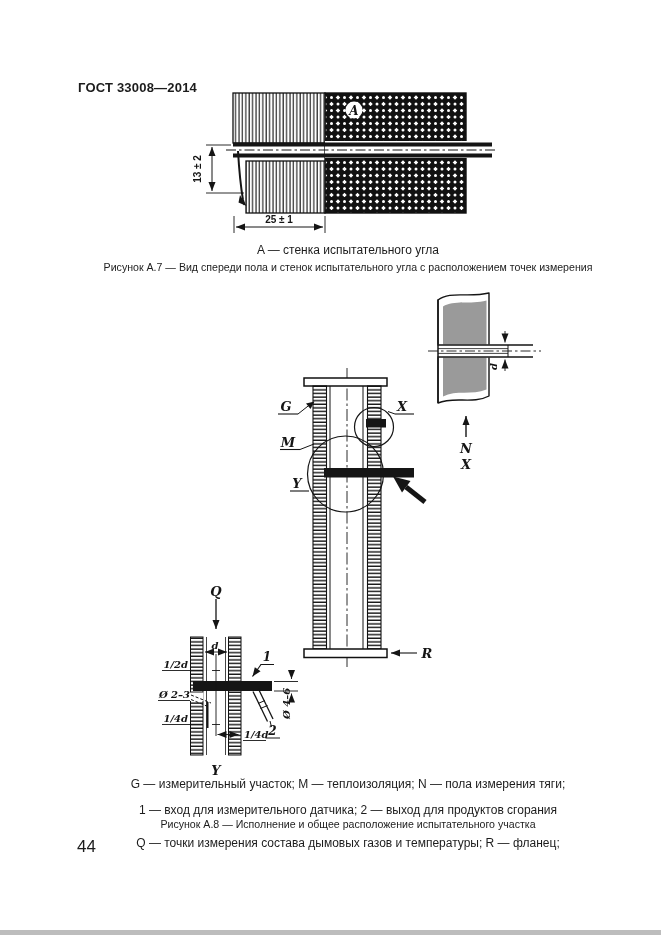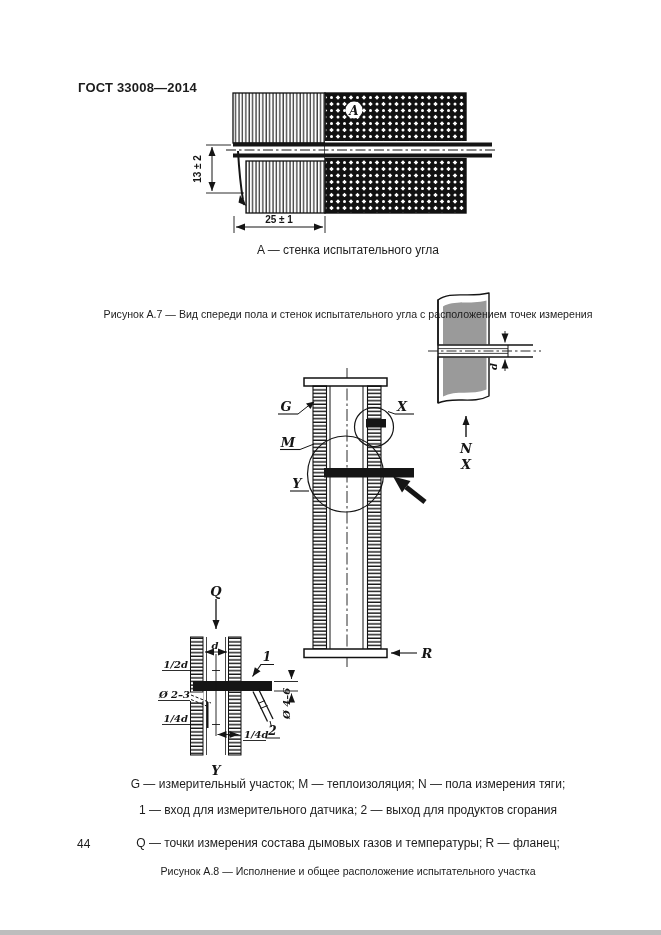--- a/index.html
+++ b/index.html
@@ -4,22 +4,22 @@
 <style>
   html,body{margin:0;padding:0;}
   body{
     width:661px;height:935px;position:relative;background:#ffffff;
     font-family:"Liberation Sans", sans-serif;color:#1c1c1c;overflow:hidden;
   }
   .abs{position:absolute;}
   .doc-header{left:78px;top:55px;font-size:13px;font-weight:bold;letter-spacing:.2px;margin-top:25px;}
   .centerband{left:35px;width:626px;text-align:center;}
   .legend-sm{font-size:12px;}
-  .fig-caption{font-size:10.6px;margin-top:47px;}
-  .page-num{left:77px;top:837px;font-size:12px;}
+  .fig-caption{font-size:10.6px;}
+  .page-num{left:77px;top:837px;font-size:17px;}
   .page-edge{left:0;top:930px;width:661px;height:5px;background:#bdbdbd;}
   svg{position:absolute;left:0;top:0;}
   svg line, svg path.ln, svg circle.det{stroke:#151515;fill:none;}
   svg text{fill:#151515;}
   .lbl{font:italic bold 13px "DejaVu Serif", serif;}
   .lbl12{font:italic bold 12px "DejaVu Serif", serif;}
   .lblsm{font:italic bold 10px "DejaVu Serif", serif;}
   .dim{font:bold 10px "Liberation Sans", sans-serif;}
 </style>
 </head>

